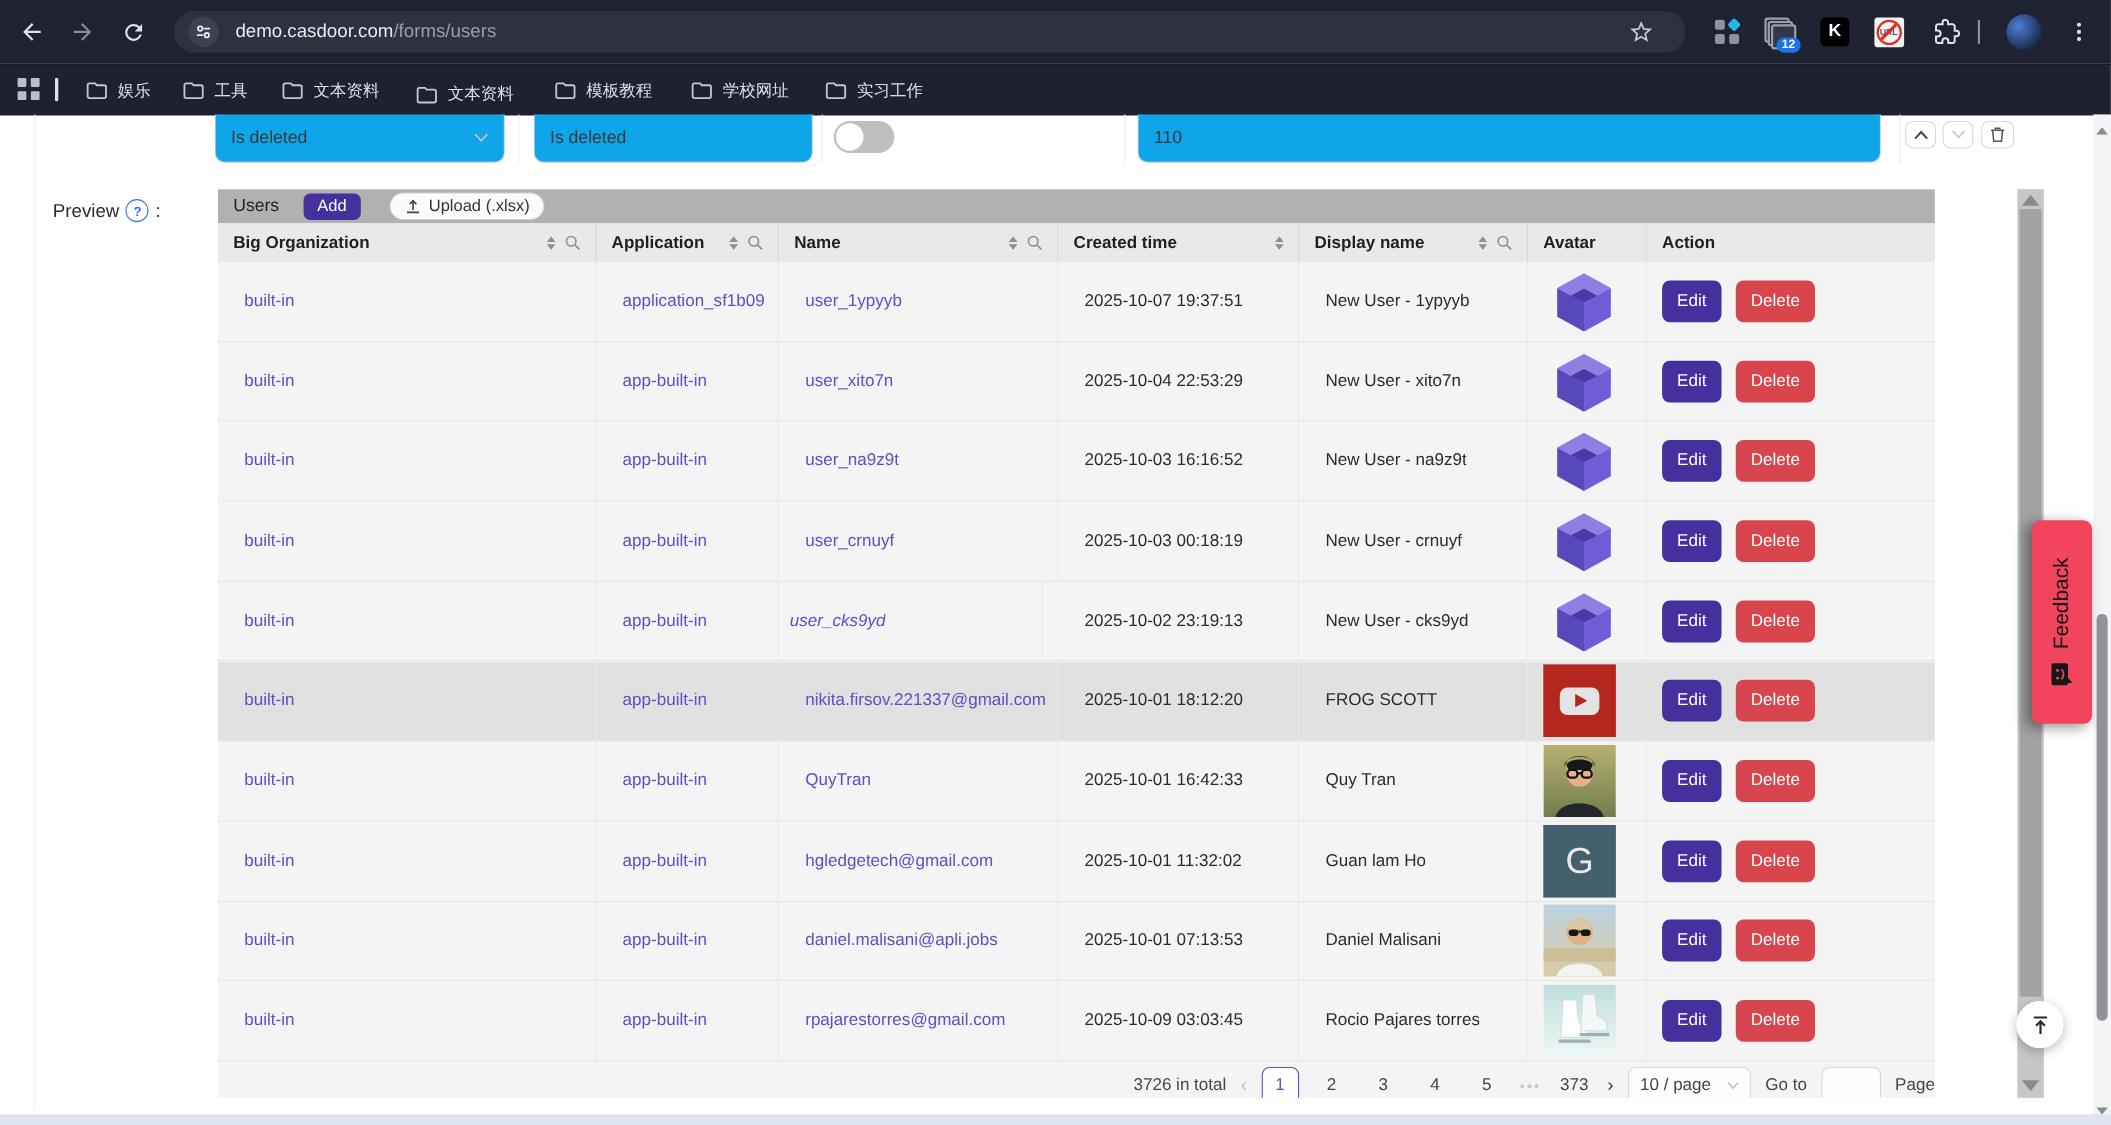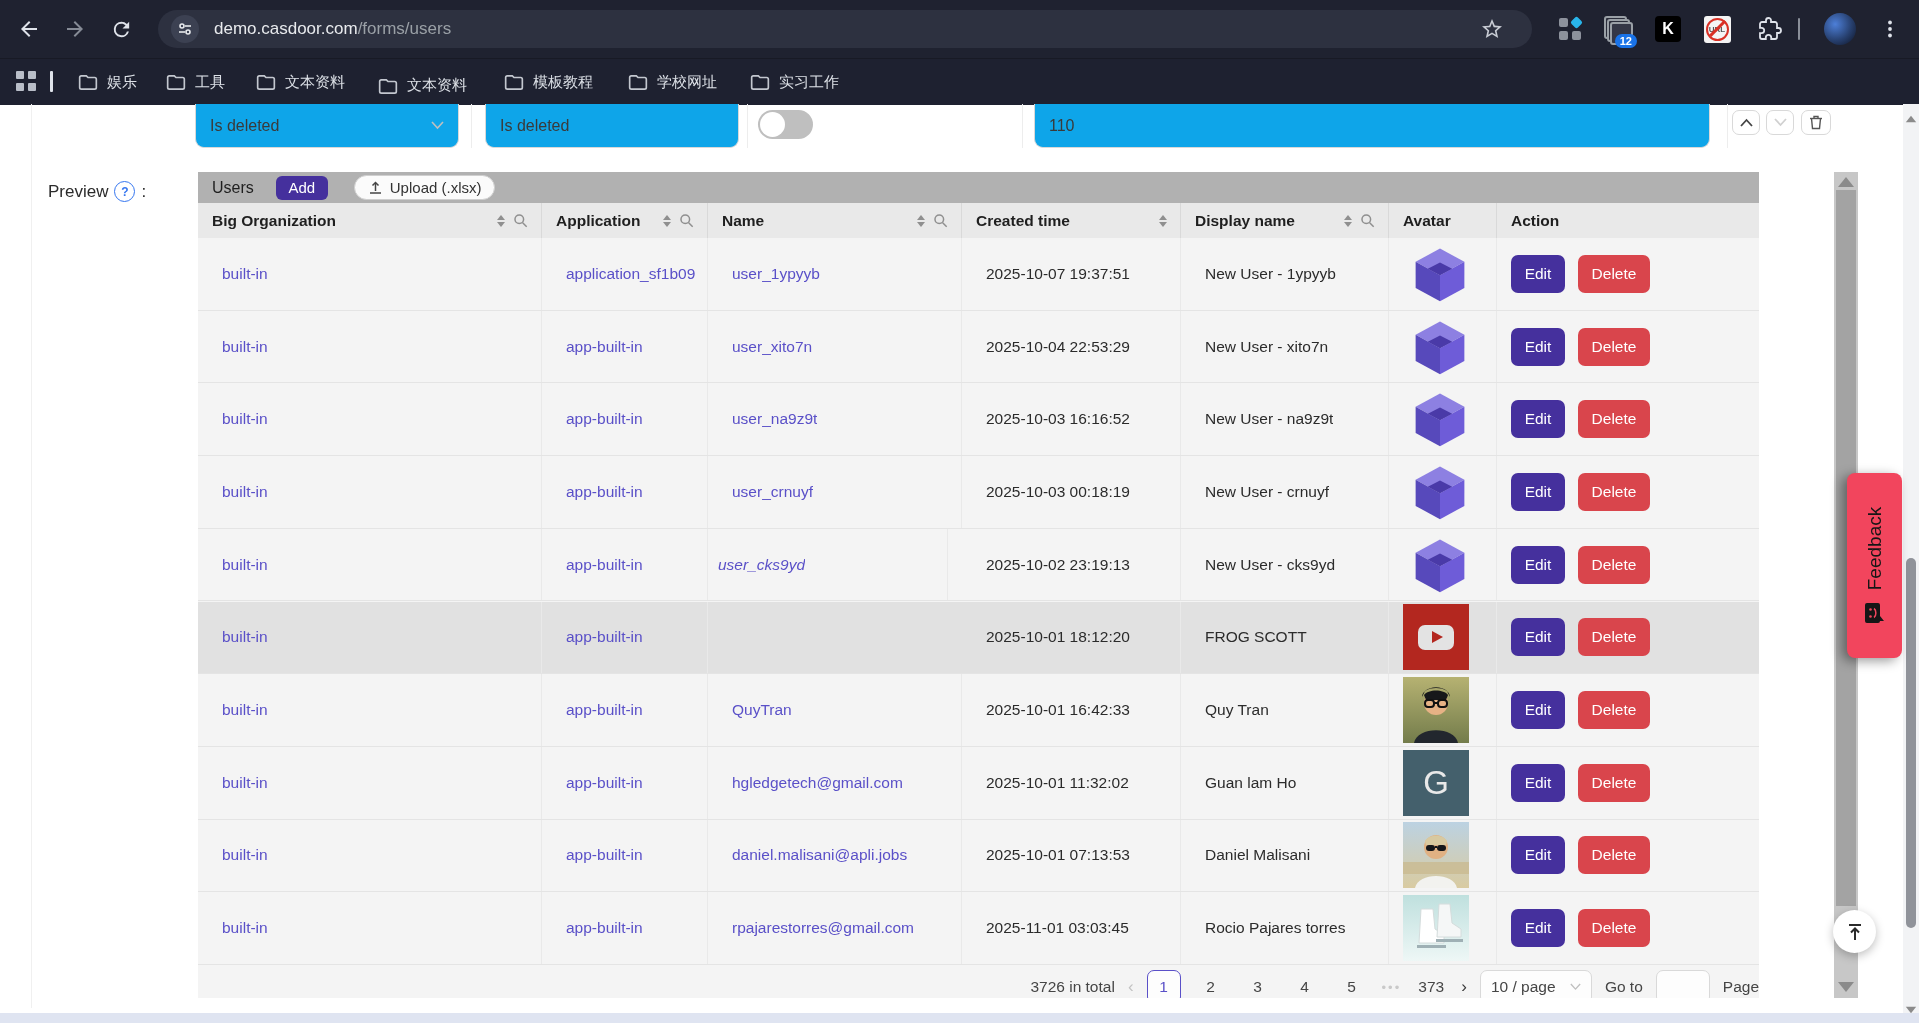--- a/index.html
+++ b/index.html
@@ -497,20 +497,23 @@
           <button class="btn-d">Delete</button>
         </div>
       </div>
       <div class="trow hov" style="top: 429.5px; height: 72.7px;">
         <div class="cell" style="left: 0px; width: 344px;">
           <div class="pad"><a>built-in</a></div>
         </div>
         <div class="cell" style="left: 344px; width: 166px;">
           <div class="pad"><a>app-built-in</a></div>
         </div>
+        <div class="cell" style="left: 510px; width: 254px;">
+          <div class="pad"><a>nikita.firsov.221337@gmail.com</a></div>
+        </div>
         <div class="cell" style="left: 764px; width: 219px;">
           <div class="pad">2025-10-01 18:12:20</div>
         </div>
         <div class="cell" style="left: 983px; width: 208px;">
           <div class="pad">FROG SCOTT</div>
         </div>
         <div class="cell" style="left: 1191px; width: 108px;">
           <div class="av av-yt">
             <div class="yt-btn">
               <div class="yt-tri"></div>
@@ -632,21 +635,21 @@
         <div class="cell" style="left: 0px; width: 344px;">
           <div class="pad"><a>built-in</a></div>
         </div>
         <div class="cell" style="left: 344px; width: 166px;">
           <div class="pad"><a>app-built-in</a></div>
         </div>
         <div class="cell" style="left: 510px; width: 254px;">
           <div class="pad"><a>rpajarestorres@gmail.com</a></div>
         </div>
         <div class="cell" style="left: 764px; width: 219px;">
-          <div class="pad">2025-11-01 03:03:45</div>
+          <div class="pad">2025-10-09 03:03:45</div>
         </div>
         <div class="cell" style="left: 983px; width: 208px;">
           <div class="pad">Rocio Pajares torres</div>
         </div>
         <div class="cell" style="left: 1191px; width: 108px;">
           <div class="av" style="margin-left:14px;">
             <svg width="66" height="66">
               <defs>
                 <linearGradient id="g3" x1="0" y1="0" x2="0" y2="1">
                   <stop offset="0" stop-color="#bfe0de"></stop>

